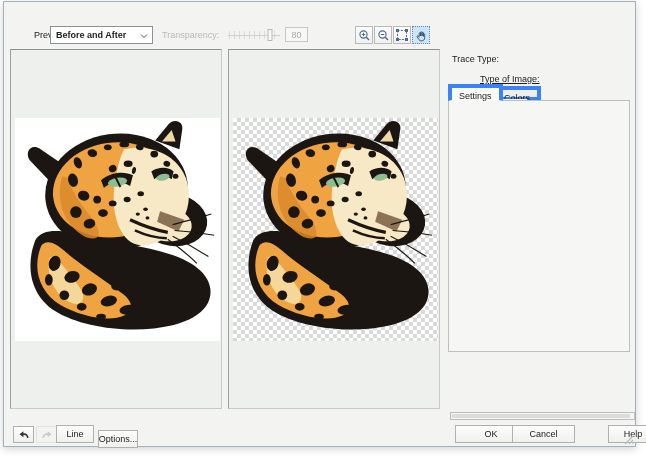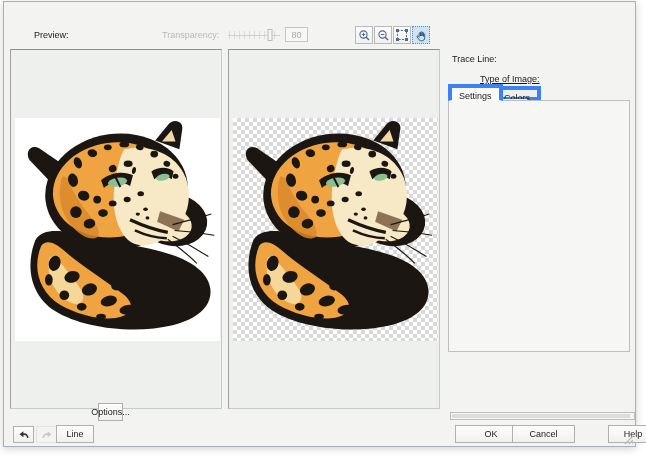--- a/index.html
+++ b/index.html
@@ -158,20 +158,26 @@
         <path d="M153 121 C164 129 174 137 183 146"></path>
       </g>
     </g>
   </defs>
 </svg>
 
 <div class="dialog">
 
 
   <span class="lbl" style="left:30px;top:28px;">Preview:</span>
+  <div class="combo" style="left:46px;top:24px;width:103px;">
+    <span>Before and After</span>
+    <svg width="8" height="5">
+        <path d="M1 0.5 L4 3.5 L7 0.5" stroke="#555" fill="none"></path>
+      </svg>
+  </div>
   <span class="lbl dis" style="left:158px;top:28px;">Transparency:</span>
   <div class="slider dis" style="left:224px;top:26px;width:52px;">
     <span class="ticks"></span>
     <span class="track"></span>
     <span class="thumb" style="left: 80%;"></span>
   </div>
   <div class="field dis" style="left:281px;top:25px;width:23px;">80</div>
 
   <div class="tool" style="left:351px;top:24px;">
     <svg width="13" height="13">
@@ -210,21 +216,21 @@
     </div>
   </div>
   <div class="panel" style="left:224px;">
     <div class="canvas checker">
       <svg width="205" height="223" viewBox="-5 -4 212 230">
         <use href="#leopard"></use>
       </svg>
     </div>
   </div>
 
-  <span class="lbl" style="left:448px;top:52px;">Trace Line:</span>
+  <span class="lbl" style="left:448px;top:52px;">Trace Type:</span>
   <span class="lbl" style="left:476px;top:72px;text-decoration:underline;">Type of Image:</span>
 
   <div class="tab active" style="left:444px;top:82px;height:17px;z-index:3;">Settings</div>
   <div class="tab" style="left:489px;top:84px;height:15px;">Colors</div>
 
   <div class="pane"></div>
 
   <div class="groupbox" style="left:451px;top:103px;width:168px;height:86px;">
     <span class="legend">Trace Controls</span>
   </div>
@@ -324,21 +330,21 @@
     <svg width="12" height="11">
       <path d="M10.5 9 C10.5 5.8 8 4 5.4 4.4 L5.4 2.2 L1.5 5.2 L5.4 8.2 L5.4 6.2 C7.4 5.8 9 6.9 9 9 Z" fill="#333"></path>
     </svg>
   </div>
   <div class="iconbtn dis" style="left:32px;top:424px;">
     <svg width="12" height="11" style="transform:scaleX(-1)">
       <path d="M10.5 9 C10.5 5.8 8 4 5.4 4.4 L5.4 2.2 L1.5 5.2 L5.4 8.2 L5.4 6.2 C7.4 5.8 9 6.9 9 9 Z" fill="#c9c9c9"></path>
     </svg>
   </div>
   <div class="btn" style="left:52px;top:423px;width:38px;">Line</div>
-  <div class="btn" style="left:94px;top:401px;width:25px;">Options...</div>
+  <div class="btn" style="left:94px;top:428px;width:40px;">Options...</div>
   <div class="btn" style="left:451px;top:423px;width:72px;">OK</div>
   <div class="btn" style="left:508px;top:423px;width:63px;">Cancel</div>
   <div class="btn" style="left:564px;top:423px;width:50px;margin-left:40px;">Help</div>
 
   <svg class="grip" width="10" height="10">
     <path d="M9 1 L1 9 M9 5 L5 9 M9 8.5 L8.5 9" stroke="#bcbcbc" stroke-width="1.2"></path>
   </svg>
 </div>
 
 </body></html>

